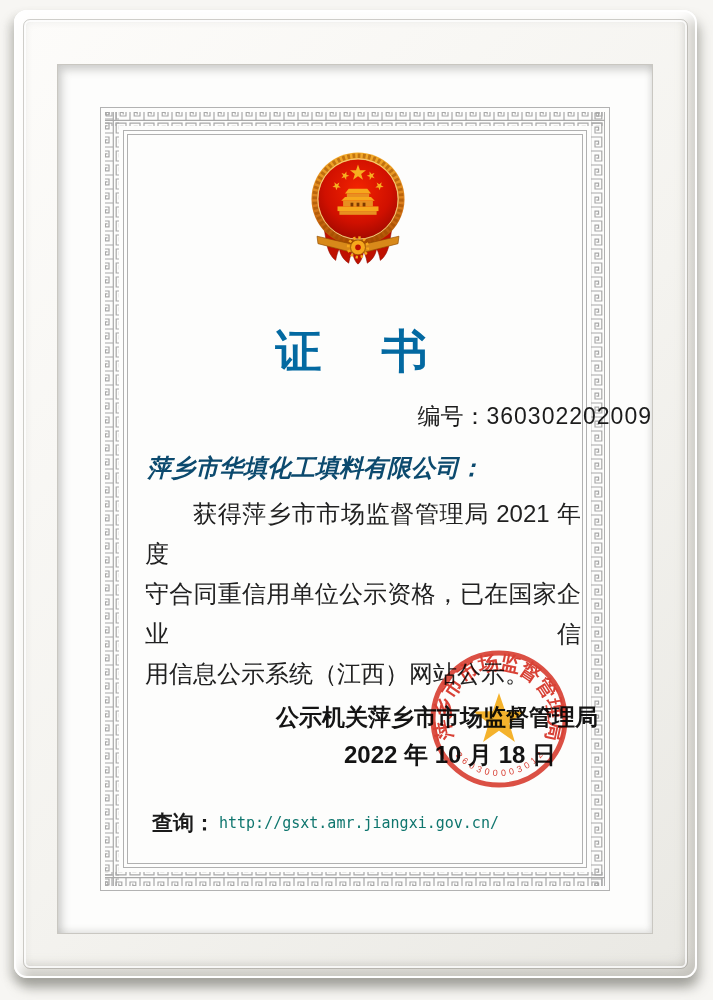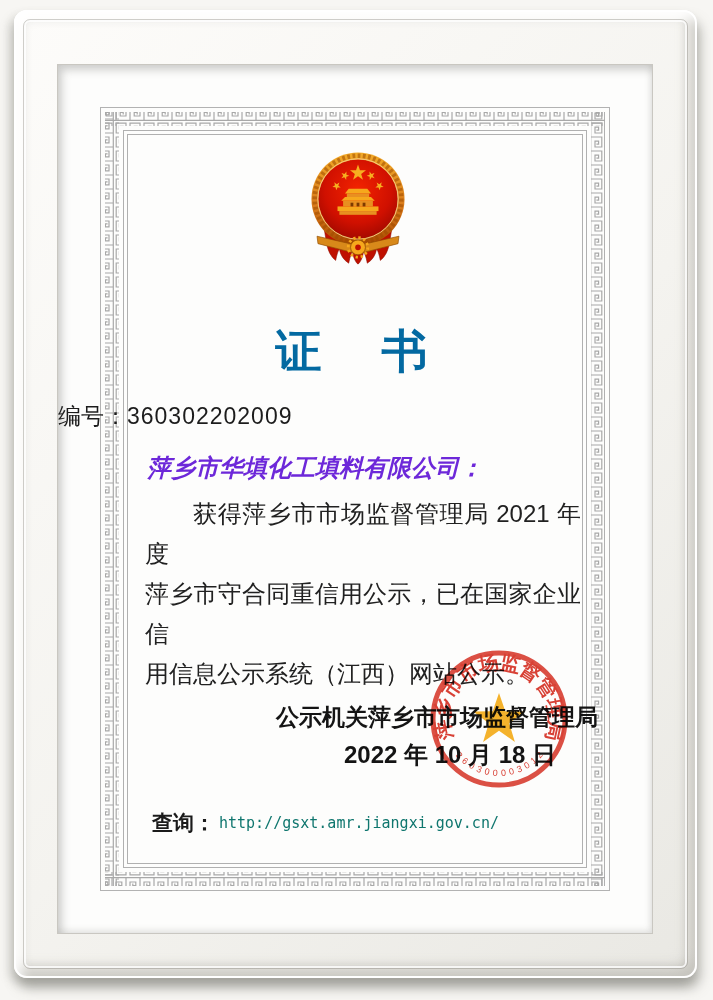--- a/index.html
+++ b/index.html
@@ -41,28 +41,28 @@
   .emblem{position:absolute;left:244px;top:80px;width:112px;height:121px;}
   .title{
     position:absolute;left:0;top:203px;width:100%;text-align:center;
     font-size:37px;font-weight:800;color:#141414;letter-spacing:2px;
   }
   .cert{
     position:absolute;left:0;top:256px;width:100%;text-align:center;
     font-size:46px;font-weight:900;color:#0369a1;letter-spacing:7px;
   }
   .number{
-    position:absolute;left:0;top:336px;width:100%;text-align:left;
+    position:absolute;left:0;top:336px;width:100%;text-align:right;
     font-size:23px;color:#1c1c1c;
   }
   .number .num-value{letter-spacing:1px;}
   .company{
     position:absolute;left:89px;top:387px;
     font-family:"DejaVu Serif", serif;font-style:italic;font-weight:700;
-    font-size:24px;color:#6d28d9;
+    font-size:24px;color:#0c4a6e;
   }
   .para{
     position:absolute;left:87px;top:429px;width:436px;
     font-size:24px;line-height:40px;color:#212121;
   }
   .para-line{text-align:justify;text-align-last:justify;}
   .para-line.first{text-indent:2em;}
   .para-line.last{text-align-last:left;}
   .authority{
     position:absolute;left:218px;top:637px;
@@ -170,21 +170,21 @@
       <div class="cert">证　书</div>
 
       <div class="number">
         <span class="num-label">编号：</span><span class="num-value">360302202009</span>
       </div>
 
       <div class="company">萍乡市华填化工填料有限公司：</div>
 
       <div class="para">
         <div class="para-line first">获得萍乡市市场监督管理局 2021 年度</div>
-        <div class="para-line">萍乡市守合同重信用公示，已在国家企业信</div>
+        <div class="para-line">守合同重信用单位公示资格，已在国家企业信</div>
         <div class="para-line last">用信息公示系统（江西）网站公示。</div>
       </div>
 
       <div class="authority">
         <span class="auth-label">公示机关</span><span>萍乡市市场监督管理局</span>
       </div>
       <div class="date-line">2022 年 10 月 18 日</div>
 
       <svg class="seal" viewBox="0 0 170 170">
         <defs>

